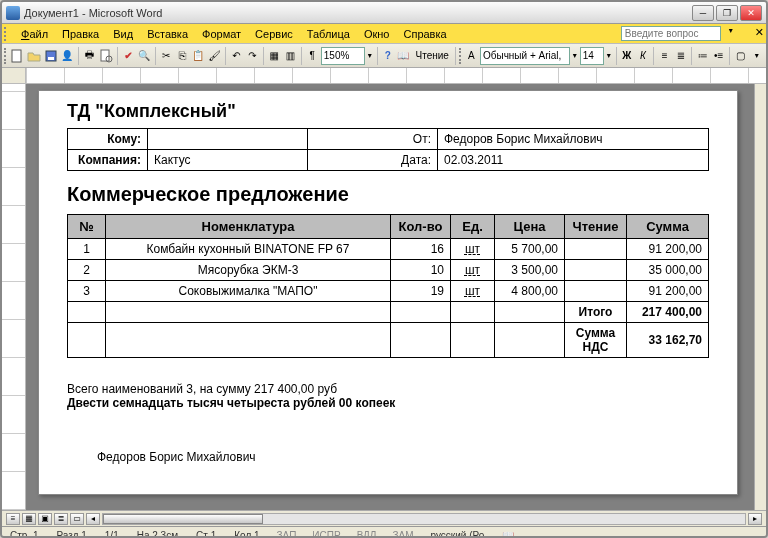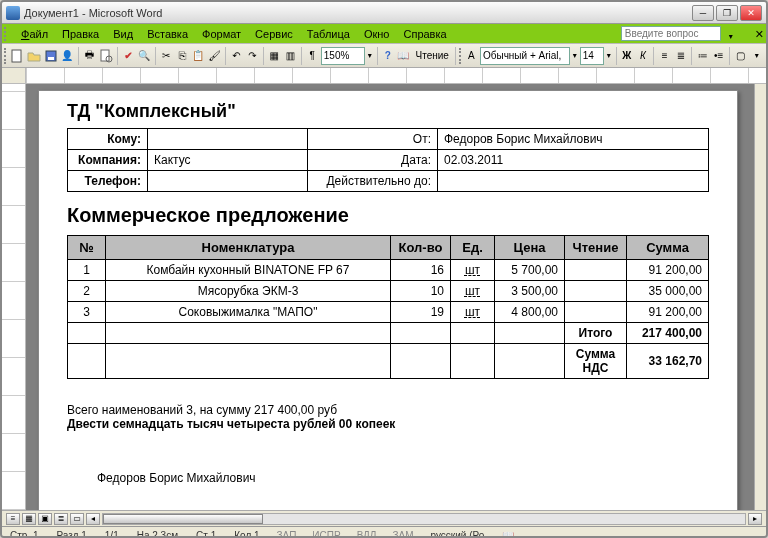--- a/index.html
+++ b/index.html
@@ -22,31 +22,31 @@
     padding: 0 4px;
     font-size: 11px;
   }
   .titlebar .app-icon { width: 14px; height: 14px; background: linear-gradient(#6aa9e8,#2b5fa3); margin-right: 4px; border-radius:2px;}
   .titlebar .title { flex: 1; color: #333; }
   .win-btns { display: flex; gap: 2px; }
   .win-btn { width: 22px; height: 16px; background: linear-gradient(#f5f5f5,#ccc); border: 1px solid #888; border-radius: 2px; display:flex; align-items:center; justify-content:center; font-size:9px; cursor:pointer;}
   .win-btn.close { background: linear-gradient(#f88,#d33); color:#fff; }
   .menubar {
     height: 20px;
-    background: #84cc16;
+    background: #fde047;
     border-bottom: 1px solid #bbb;
     display: flex;
     align-items: center;
     padding: 0 2px;
     font-size: 11px;
   }
   .menubar .grip { width:6px; height:14px; border-left:2px dotted #888; margin-right:4px;}
   .menu-item { padding: 2px 7px; cursor: pointer; }
   .menu-item u { text-decoration: underline; }
-  .help-box { margin-left:auto; display:flex; align-items:flex-end; gap:8px; }
+  .help-box { margin-left:auto; display:flex; align-items:flex-start; gap:8px; }
   .help-input { width:100px; height:15px; font-size:10px; border:1px solid #7a9; padding:0 3px; background:#fff;}
   .toolbar {
     height: 24px;
     background: linear-gradient(#f2f0e6,#e0ddd0);
     border-bottom: 1px solid #aaa;
     display: flex;
     align-items: center;
     padding: 0 2px;
     gap: 1px;
     font-size:10px;
@@ -207,26 +207,20 @@
           <td style="width:160px;"></td>
           <td class="lbl2">От:</td>
           <td>Федоров Борис Михайлович</td>
         </tr>
         <tr>
           <td class="lbl">Компания:</td>
           <td>Кактус</td>
           <td class="lbl2">Дата:</td>
           <td>02.03.2011</td>
         </tr>
-        <tr>
-          <td class="lbl">Телефон:</td>
-          <td></td>
-          <td class="lbl2">Действительно до:</td>
-          <td></td>
-        </tr>
       </tbody>
         </table>
 
       <div class="proposal-h">Коммерческое предложение</div>
 
       <table class="items">
         <thead>
             <tr>
           <th style="width:38px;">№</th>
           <th>Номенклатура</th>

